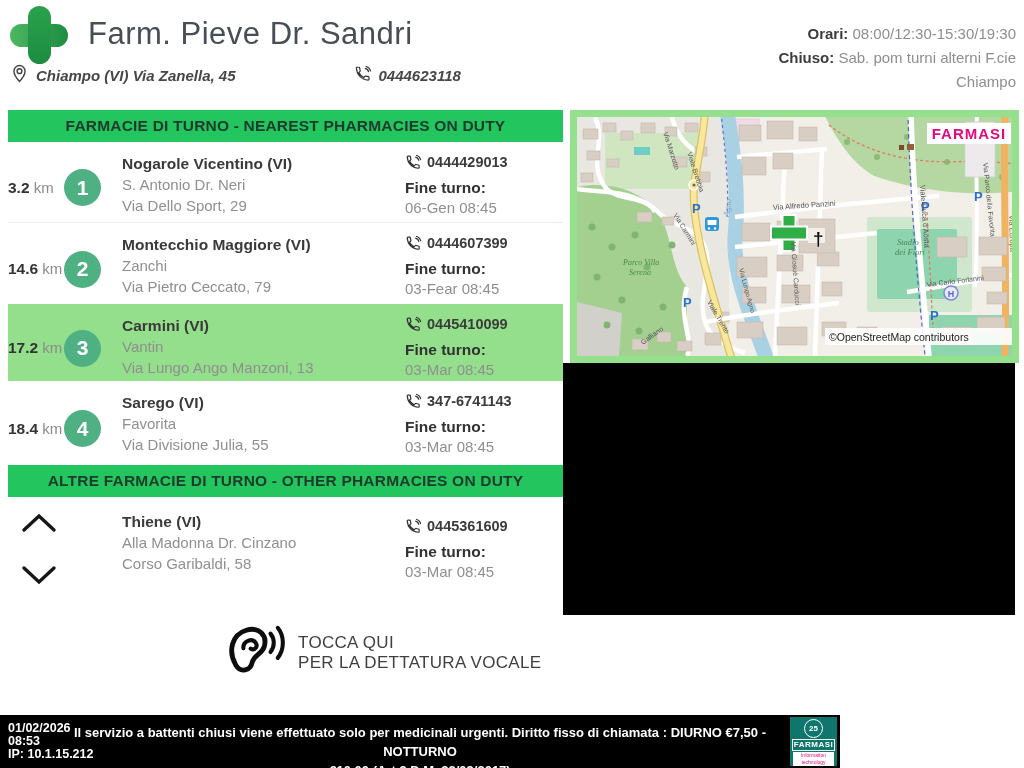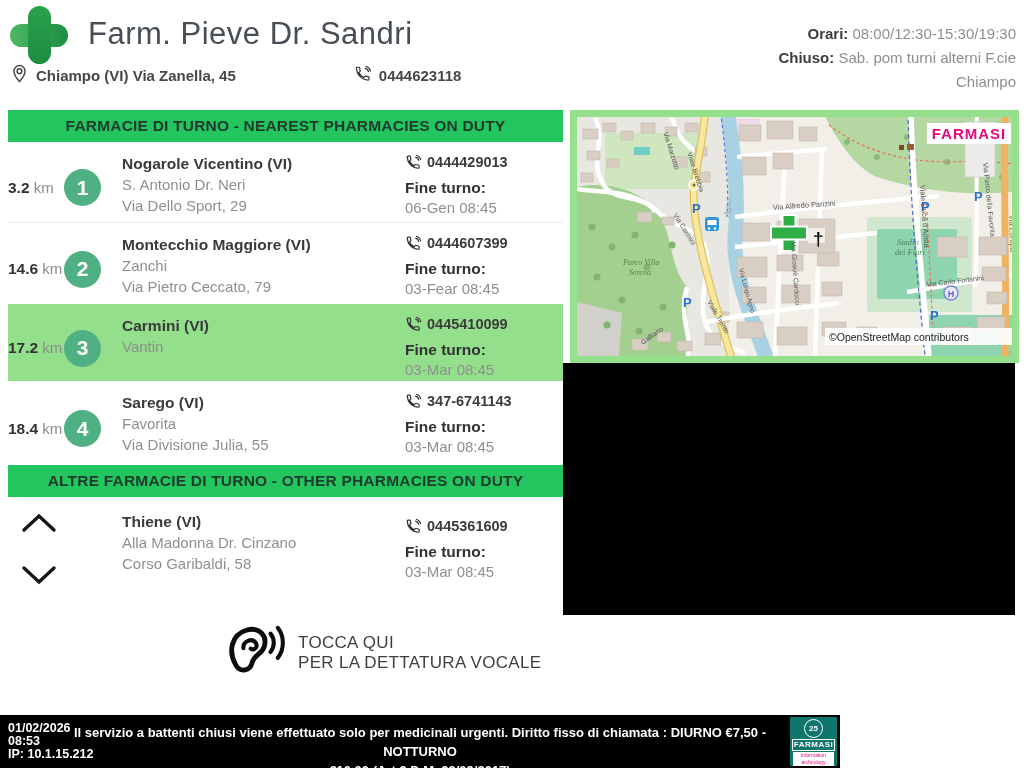--- a/index.html
+++ b/index.html
@@ -7,21 +7,21 @@
           font-family:"Liberation Sans",sans-serif;color:#3c3c3c;}
 
   
   .logo{position:absolute;left:10px;top:6px;width:58px;height:58px;}
   .logo .c-h{position:absolute;left:0;top:18px;width:58px;height:23px;border-radius:12px;
              background:linear-gradient(90deg,#4db863,#1d8c41);}
   .logo .c-v{position:absolute;left:18px;top:0;width:23px;height:58px;border-radius:12px;
              background:linear-gradient(180deg,#2aa24c,#1d8c41);}
   .title{position:absolute;left:88px;top:16px;font-size:31px;font-weight:400;color:#474e55;letter-spacing:.5px;}
   .hdr-sub{position:absolute;left:10px;top:64px;display:flex;align-items:center;gap:10px;}
-  .hdr-item{display:flex;align-items:center;gap:7px;font-size:15px;font-weight:bold;color:#474747;}
+  .hdr-item{display:flex;align-items:center;gap:7px;font-size:15px;font-weight:bold;color:#474747;font-style:italic;}
   .hdr-item.phone{margin-left:108px;}
   .hdr-right{position:absolute;right:8px;top:22px;width:262px;text-align:right;
              font-size:15px;line-height:24px;color:#8e8e8e;}
   .hdr-right b{color:#3c3c3c;}
 
   
   .list{position:absolute;left:8px;top:110px;width:555px;}
   .banner{height:32px;background:#22c55e;color:#1f3a2c;font-weight:bold;font-size:15.5px;
           display:flex;align-items:center;justify-content:center;letter-spacing:.2px;}
   .row{display:grid;grid-template-columns:56px 58px 1fr 158px;align-items:start;
@@ -163,20 +163,21 @@
     </div>
 
     <div class="row hl">
       <div class="dist"><b>17.2</b> <span>km</span></div>
       <div class="badge-wrap">
           <div class="badge">3</div>
         </div>
       <div class="info">
         <div class="city">Carmini (VI)</div>
         <div class="sub">Vantin</div>
+        <div class="sub">Via Lungo Ango Manzoni, 13</div>
       </div>
       <div class="phonecol">
         <div class="ph-line">
             <span><svg width="17" height="17" viewBox="0 0 24 24" fill="none" stroke="#333" stroke-width="1.7">
                 <path d="M6.5 3 H4.2 C3.6 3 3.1 3.5 3.15 4.1 C3.6 12.9 10 19.6 18.9 20.1 C19.5 20.14 20 19.6 20 19 V16.6 C20 16 19.6 15.6 19 15.5 C17.8 15.4 16.7 15.2 15.6 14.8 C15.25 14.68 14.85 14.78 14.6 15.05 L12.9 16.7 C10.1 15.2 7.8 12.9 6.4 10.2 L8 8.5 C8.3 8.25 8.4 7.85 8.3 7.5 C7.9 6.4 7.7 5.3 7.6 4.1 C7.55 3.5 7.1 3 6.5 3 Z"></path>
                 <path d="M14.5 4.5 a6 6 0 0 1 5 5"></path>
                 <path d="M15.5 1.8 a9 9 0 0 1 6.7 6.7"></path>
               </svg></span>
           <span>0445410099</span>
           </div>

